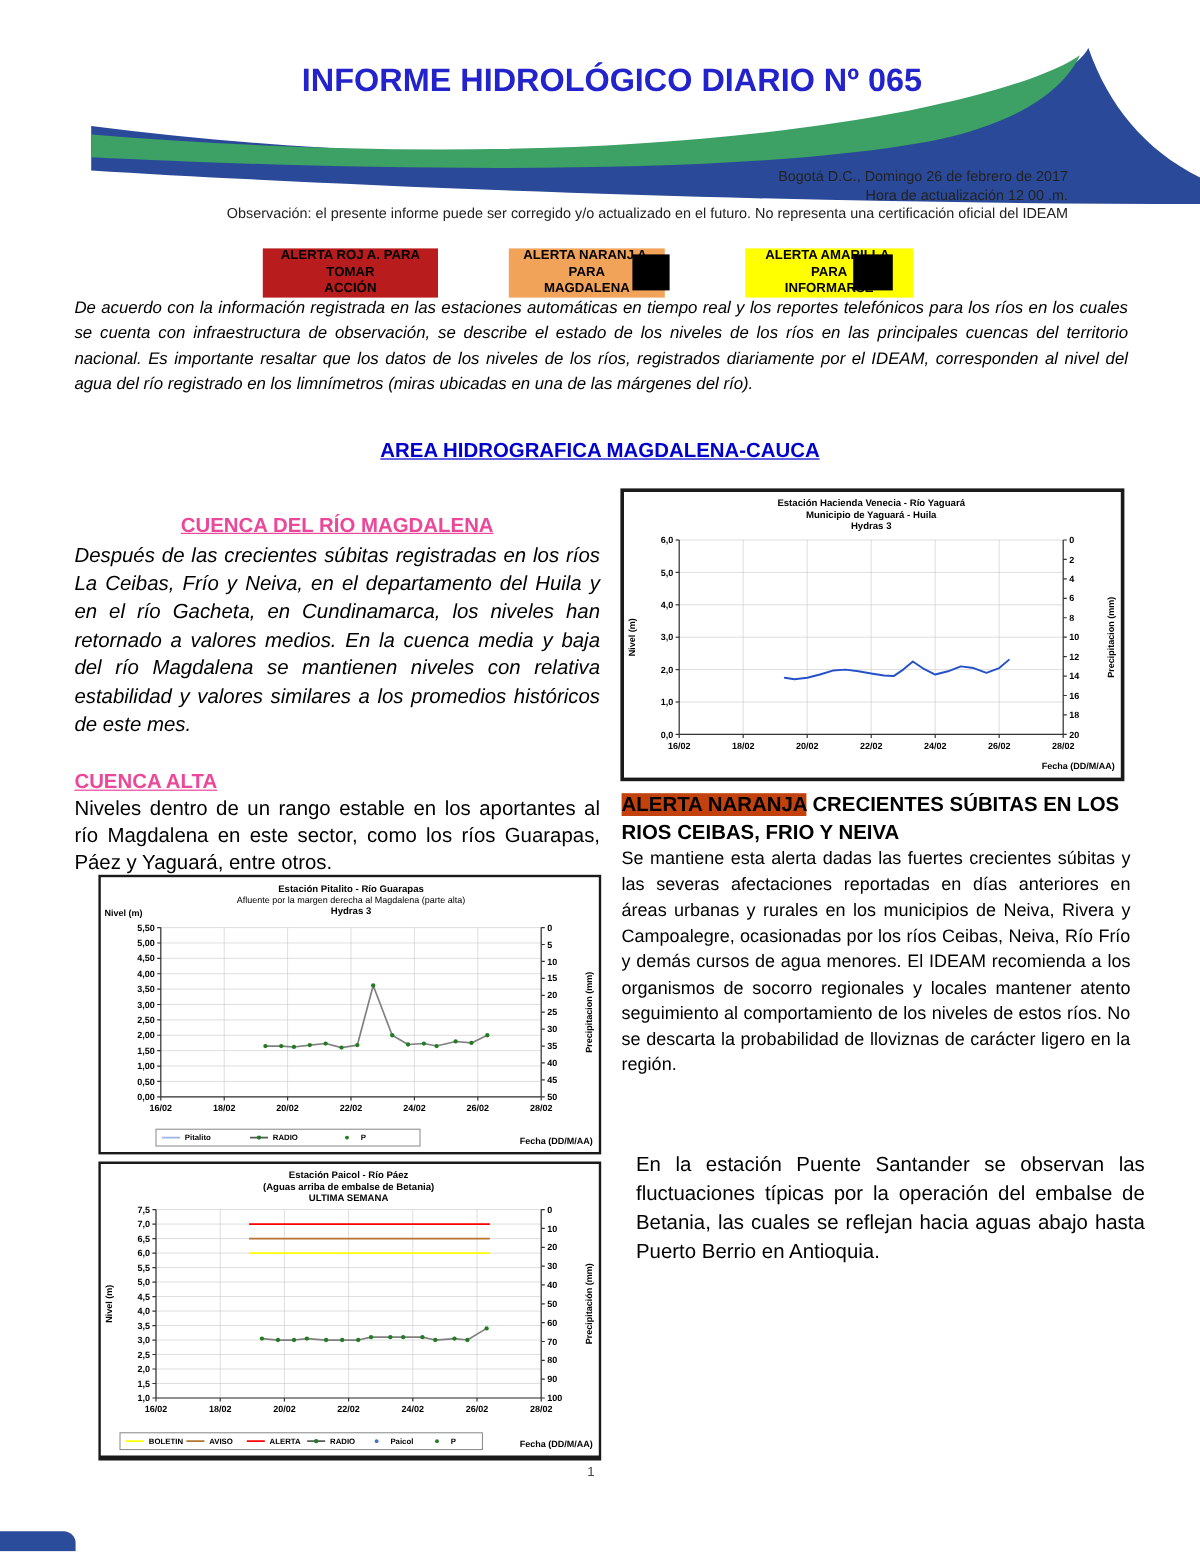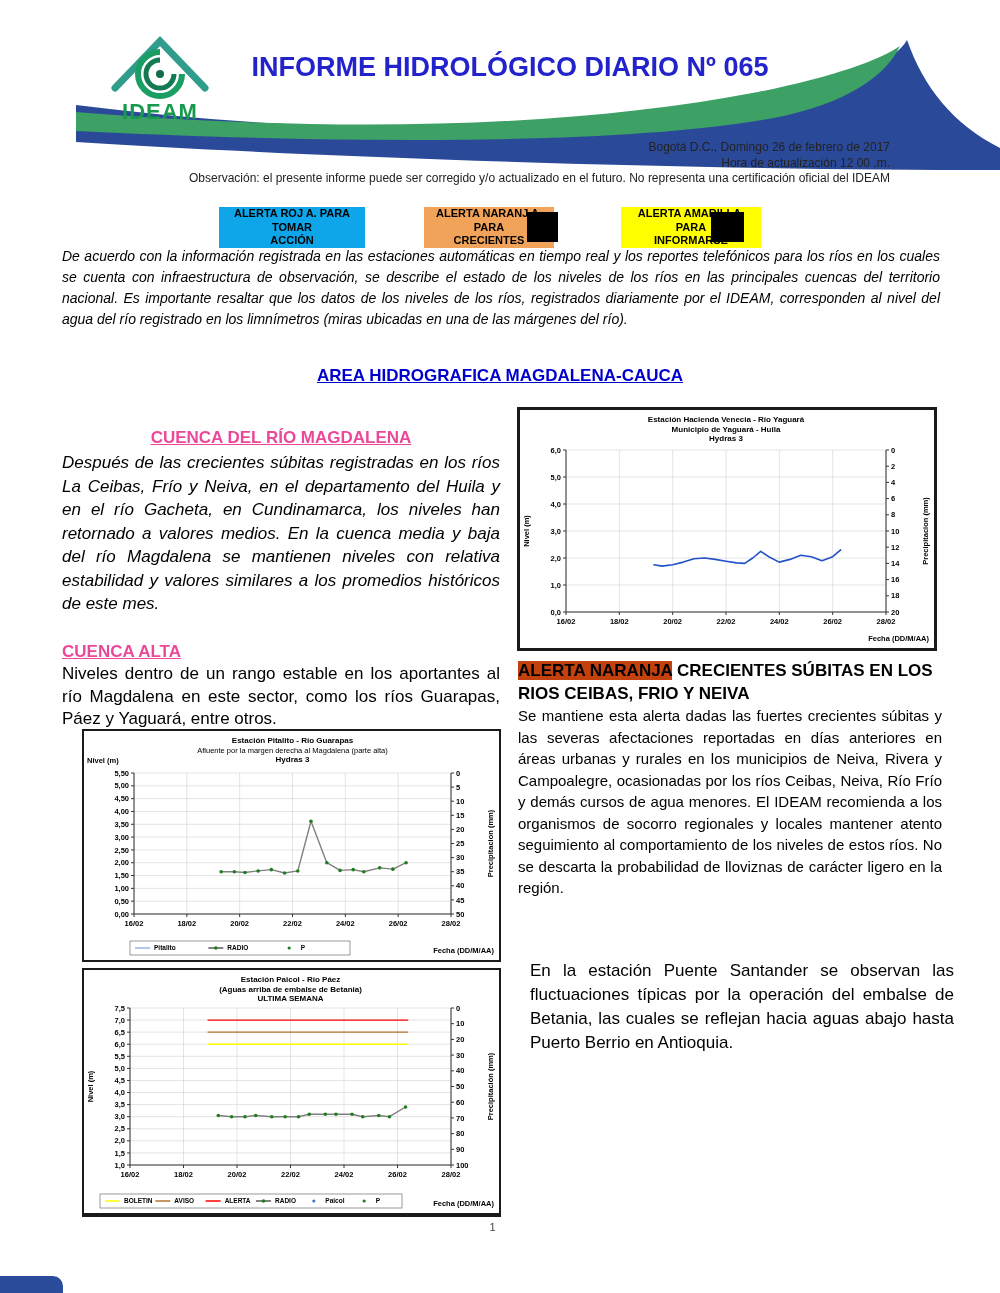--- a/index.html
+++ b/index.html
@@ -7,21 +7,21 @@
         font-family:"Liberation Sans",sans-serif;color:#000;}
   .swoosh{position:absolute;left:0;top:0;width:1000px;height:175px;}
   .logo{position:absolute;left:93px;top:30px;width:134px;text-align:center;z-index:3;}
   .logo-text{font-size:22px;font-weight:800;color:#189a4e;letter-spacing:1px;line-height:20px;margin-top:-2px;}
   .title{position:absolute;left:230px;top:52px;width:560px;text-align:center;margin:0;
          font-size:27px;font-weight:800;color:#2323cb;z-index:3;}
   .meta{position:absolute;right:110px;top:140px;width:760px;text-align:right;
         font-size:12px;line-height:15.5px;color:#222;}
   .alert-box{position:absolute;font-weight:bold;font-size:11px;line-height:13.5px;
              text-align:center;color:#000;padding:0 1px;z-index:2;}
-  .alert-red{left:219px;top:207px;width:144px;background:#0ea5e9;}
+  .alert-red{left:219px;top:207px;width:144px;background:#b91c1c;}
   .alert-orange{left:424px;top:207px;width:128px;background:#f2a35a;}
   .alert-yellow{left:621px;top:207px;width:138px;background:#ffff00;}
   .redact{position:absolute;background:#000;z-index:4;}
   .redact-orange{left:527px;top:212px;width:31px;height:30px;}
   .redact-yellow{left:711px;top:212px;width:33px;height:30px;}
   .intro{position:absolute;left:62px;top:246px;width:878px;margin:0;
          font-size:14px;font-style:italic;text-align:justify;line-height:21px;}
   .area-heading{position:absolute;left:0;top:366px;width:1000px;margin:0;text-align:center;
          font-size:17px;font-weight:bold;color:#0000cd;text-decoration:underline;}
   .h-blue{position:absolute;margin:0;color:#ec4899;font-weight:bold;font-size:17px;text-decoration:underline;}
@@ -51,45 +51,36 @@
 </head>
 <body>
 
 <div class="page">
 
   <svg class="swoosh" viewBox="0 0 1000 175">
     <path d="M76,105 C320,136 580,138 778,96 C862,77 897,58 907,40 C924,88 953,124 1000,148 L1000,170 C660,170 300,156 76,142 Z" fill="#2a4a99"></path>
     <path d="M76,112 C320,132 560,130 758,92 C833,77 880,60 900,46 C886,76 846,104 774,118 C610,148 300,142 76,131 Z" fill="#3da065"></path>
   </svg>
 
-  <div class="logo">
-    <svg width="134" height="70" viewBox="0 0 134 70">
-      <path d="M22,58 L67,11 L112,58" fill="none" stroke="#2f9c8c" stroke-width="7" stroke-linecap="round"></path>
-      <path d="M67,22 A22,22 0 1,0 89,44" fill="none" stroke="#1b9e63" stroke-width="6"></path>
-      <path d="M67,30 A14,14 0 1,0 81,44" fill="none" stroke="#137a52" stroke-width="5"></path>
-      <circle cx="67" cy="44" r="4" fill="#0f6e49"></circle>
-    </svg>
-    <div class="logo-text">IDEAM</div>
-  </div>
 
   <h1 class="title">INFORME HIDROLÓGICO DIARIO Nº 065</h1>
 
   <div class="meta">
     <div>Bogotá D.C., Domingo  26 de febrero de 2017</div>
     <div>Hora de actualización 12 00 .m.</div>
     <div>Observación: el presente informe puede ser corregido y/o actualizado en el futuro. No representa una certificación oficial del IDEAM</div>
   </div>
 
   <div class="alert-box alert-red">
     <div>ALERTA ROJ A. PARA TOMAR</div>
     <div>ACCIÓN</div>
   </div>
   <div class="alert-box alert-orange">
     <div>ALERTA NARANJ A. PARA</div>
-    <div>CRECIENTES</div>
+    <div>MAGDALENA</div>
   </div>
   <div class="alert-box alert-yellow">
     <div>ALERTA AMARILLA. PARA</div>
     <div>INFORMARSE</div>
   </div>
   <div class="redact redact-orange"></div>
   <div class="redact redact-yellow"></div>
 
   <p class="intro">De acuerdo con la información registrada en las estaciones automáticas en tiempo real y los reportes telefónicos para los ríos en los cuales se cuenta con infraestructura de observación, se describe el estado de los niveles de los ríos en las principales cuencas del territorio nacional. Es importante resaltar que los datos de los niveles de los ríos, registrados diariamente por el IDEAM, corresponden al nivel del agua del río registrado en los limnímetros (miras ubicadas en una de las márgenes del río).</p>
 

